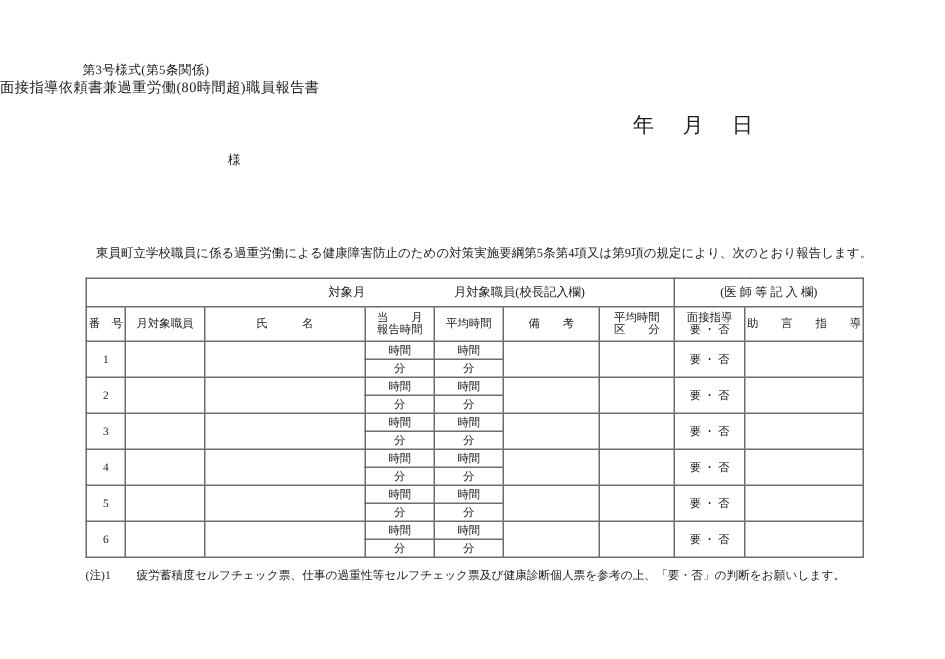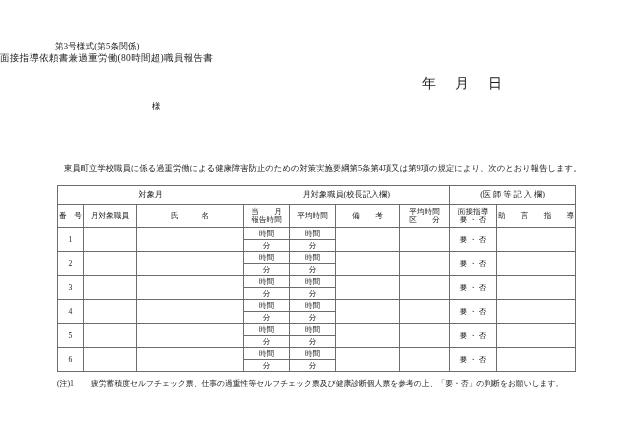--- a/index.html
+++ b/index.html
@@ -168,21 +168,21 @@
           <col class="c-name">
         <col class="c-cur">
           <col class="c-avg">
           <col class="c-note">
         <col class="c-kenko">
           <col class="c-mensetsu">
           <col class="c-jogen">
       </colgroup>
       <tbody>
         <tr class="grouprow">
-          <td colspan="3" style="border-right:none;">対象月</td>
+          <td colspan="3" style="border-right:none;text-align:right;">対象月</td>
           <td colspan="4" style="border-left:none;">月対象職員(校長記入欄)</td>
           <td colspan="2">(医 師 等 記 入 欄)</td>
         </tr>
         <tr class="hdrrow">
           <td>番　号</td>
           <td>月対象職員</td>
           <td>氏　　　名</td>
           <td class="hdr2">
             <div>当　　月</div>
             <div>報告時間</div>

